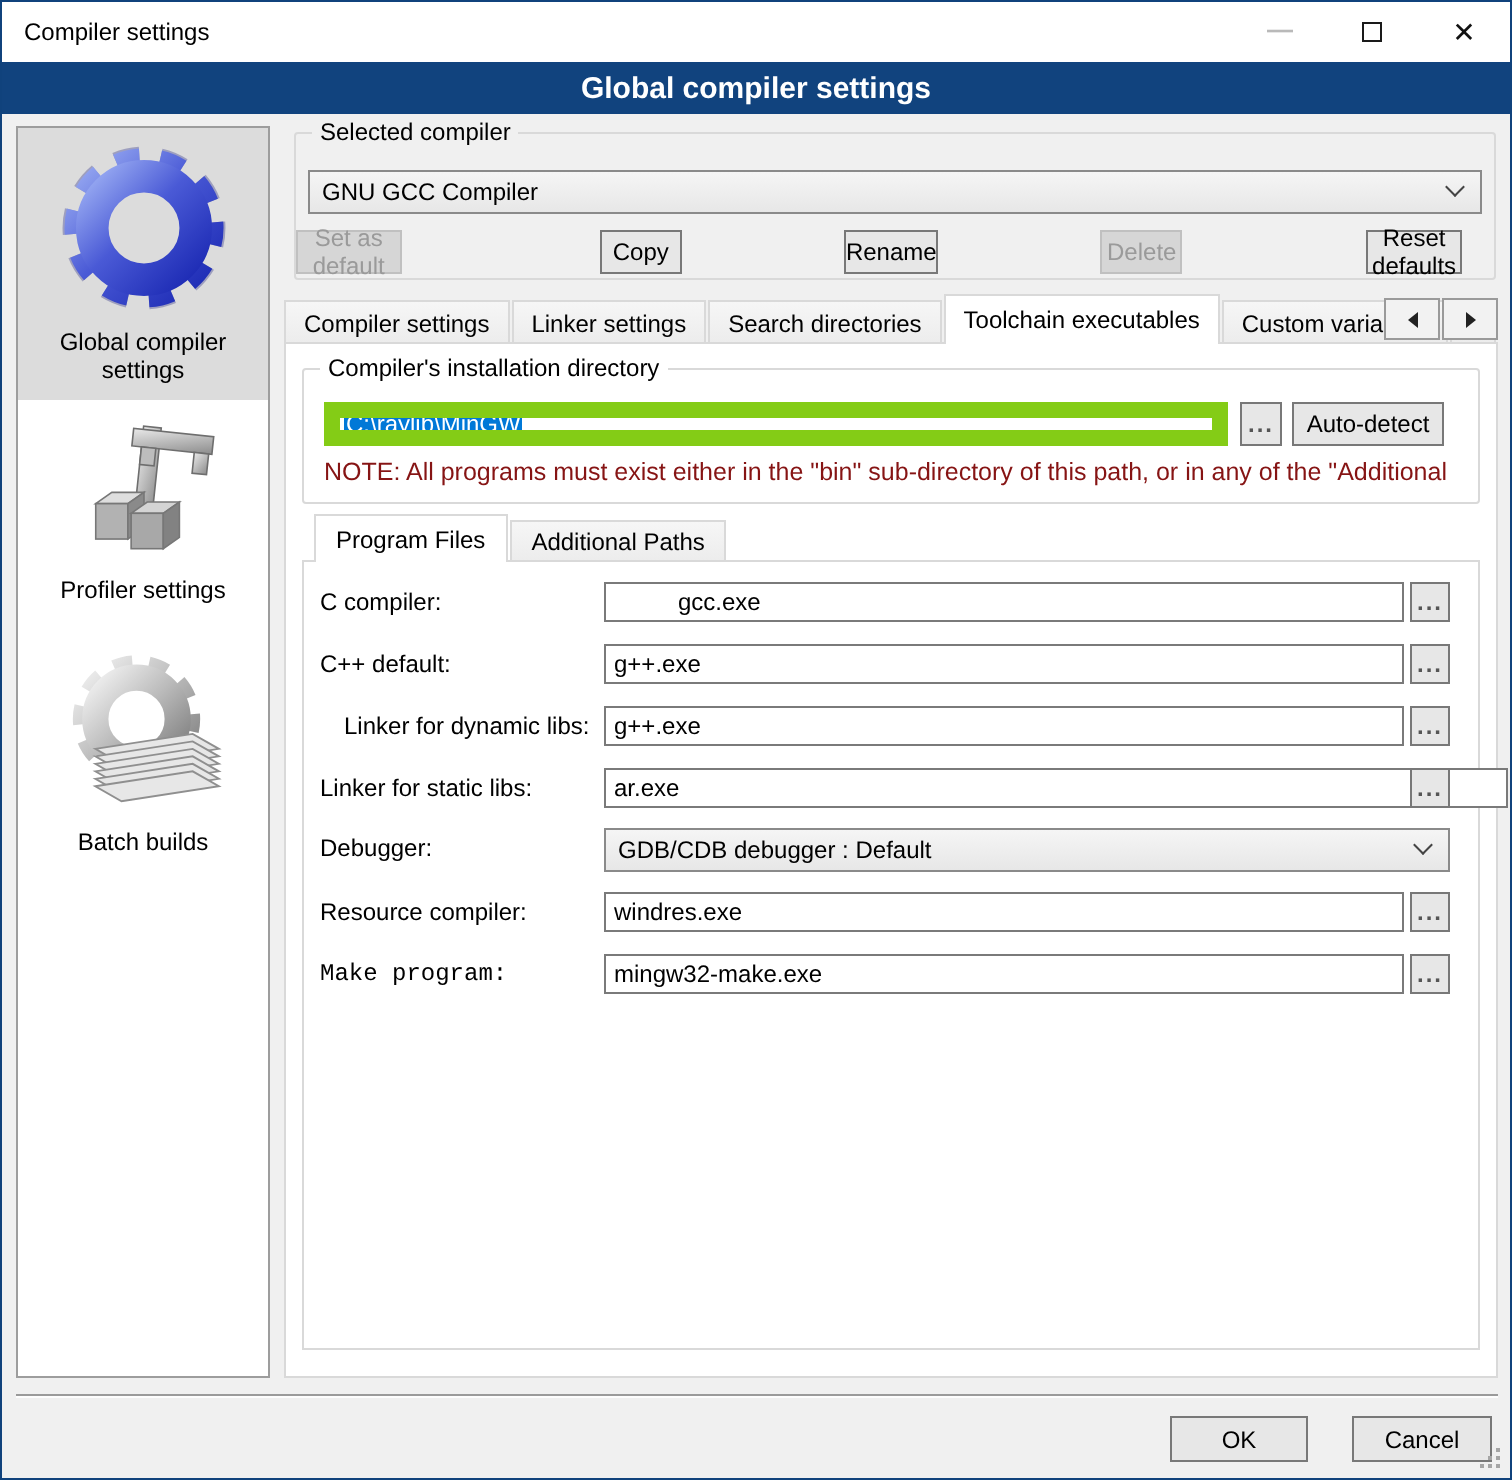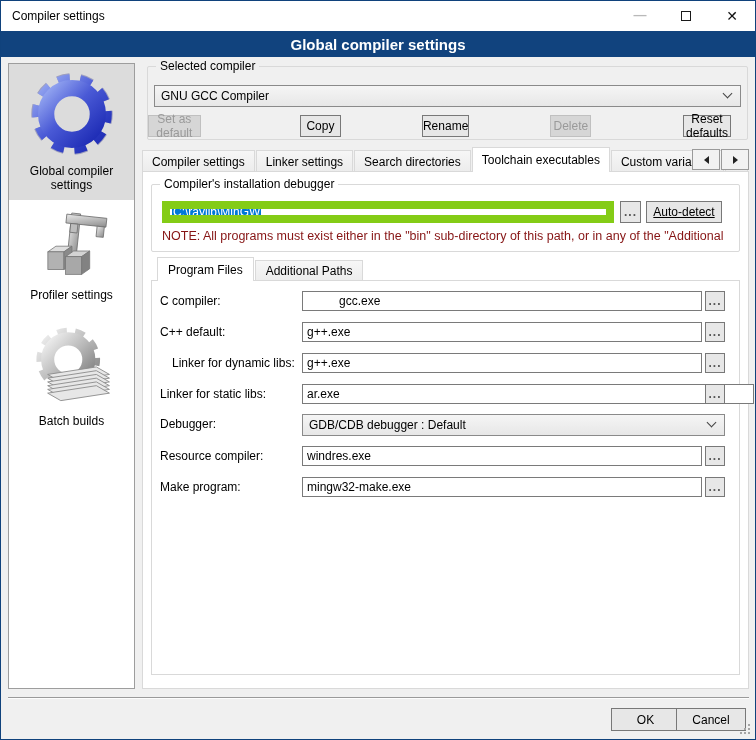--- a/index.html
+++ b/index.html
@@ -218,26 +218,26 @@
         </div>
         <div class="tab-arrow">
           <span class="tri-right"></span>
         </div>
       </div>
     </div>
 
     <div class="page" style="left:141px; top:114px; width:607px; height:518px;">
 
       <div class="groupbox gb-on-white" style="left:8px; top:12px; width:589px; height:68px; overflow:visible;">
-        <span class="gb-label">Compiler's installation debugger</span>
+        <span class="gb-label">Compiler's installation directory</span>
         <div class="path-input" style="left:10px; top:16px; width:452px; height:22px;">
           <span class="selected-text">C:\raylib\MinGW</span>
         </div>
         <button class="btn small-browse" style="position:absolute; left:468px; top:16px; width:21px; height:22px;">...</button>
-        <button class="btn" style="position:absolute; left:494px; top:16px; width:76px; height:22px;text-decoration:underline;">Auto-detect</button>
+        <button class="btn" style="position:absolute; left:494px; top:16px; width:76px; height:22px;">Auto-detect</button>
         <div class="note-text" style="left:10px; top:44px; right:2px;">NOTE: All programs must exist either in the "bin" sub-directory of this path, or in any of the "Additional</div>
       </div>
 
       <div class="sub-tabstrip" style="left:14px; top:85px; height:24px;">
         <div class="sub-tab selected">Program Files</div>
         <div class="sub-tab">Additional Paths</div>
       </div>
 
       <div class="page" style="left:8px; top:108px; width:589px; height:395px;">
 
@@ -260,24 +260,24 @@
         <span class="field-label" style="left:8px; top:136px;">Debugger:</span>
         <div class="combo" style="position:absolute; left:150px; top:133px; width:423px; height:22px;">
           <span>GDB/CDB debugger : Default</span>
           <span class="chev"></span>
         </div>
 
         <span class="field-label" style="left:8px; top:168px;">Resource compiler:</span>
         <input class="field-input" style="left: 150px; top: 165px; width: 400px; height: 20px;" value="windres.exe">
         <button class="btn small-browse" style="position:absolute; left:553px; top:165px; width:20px; height:20px;">...</button>
 
-        <span class="field-label" style="left:8px; top:199px;">Make program:</span>
+        <span class="field-label" style="left:8px; top:199px;font-family:Liberation Mono, monospace;">Make program:</span>
         <input class="field-input" style="left: 150px; top: 196px; width: 400px; height: 20px;" value="mingw32-make.exe">
         <button class="btn small-browse" style="position:absolute; left:553px; top:196px; width:20px; height:20px;">...</button>
       </div>
     </div>
 
     <div class="divider" style="left:7px; top:640px; width:741px;"></div>
-    <button class="btn" style="position:absolute; left:584px; top:651px; width:69px; height:23px;margin-left:26px;">OK</button>
+    <button class="btn" style="position:absolute; left:584px; top:651px; width:69px; height:23px;">OK</button>
     <button class="btn" style="position:absolute; left:675px; top:651px; width:70px; height:23px;">Cancel</button>
     <div class="grip"></div>
   </div>
 </div>
 
 </body></html>

